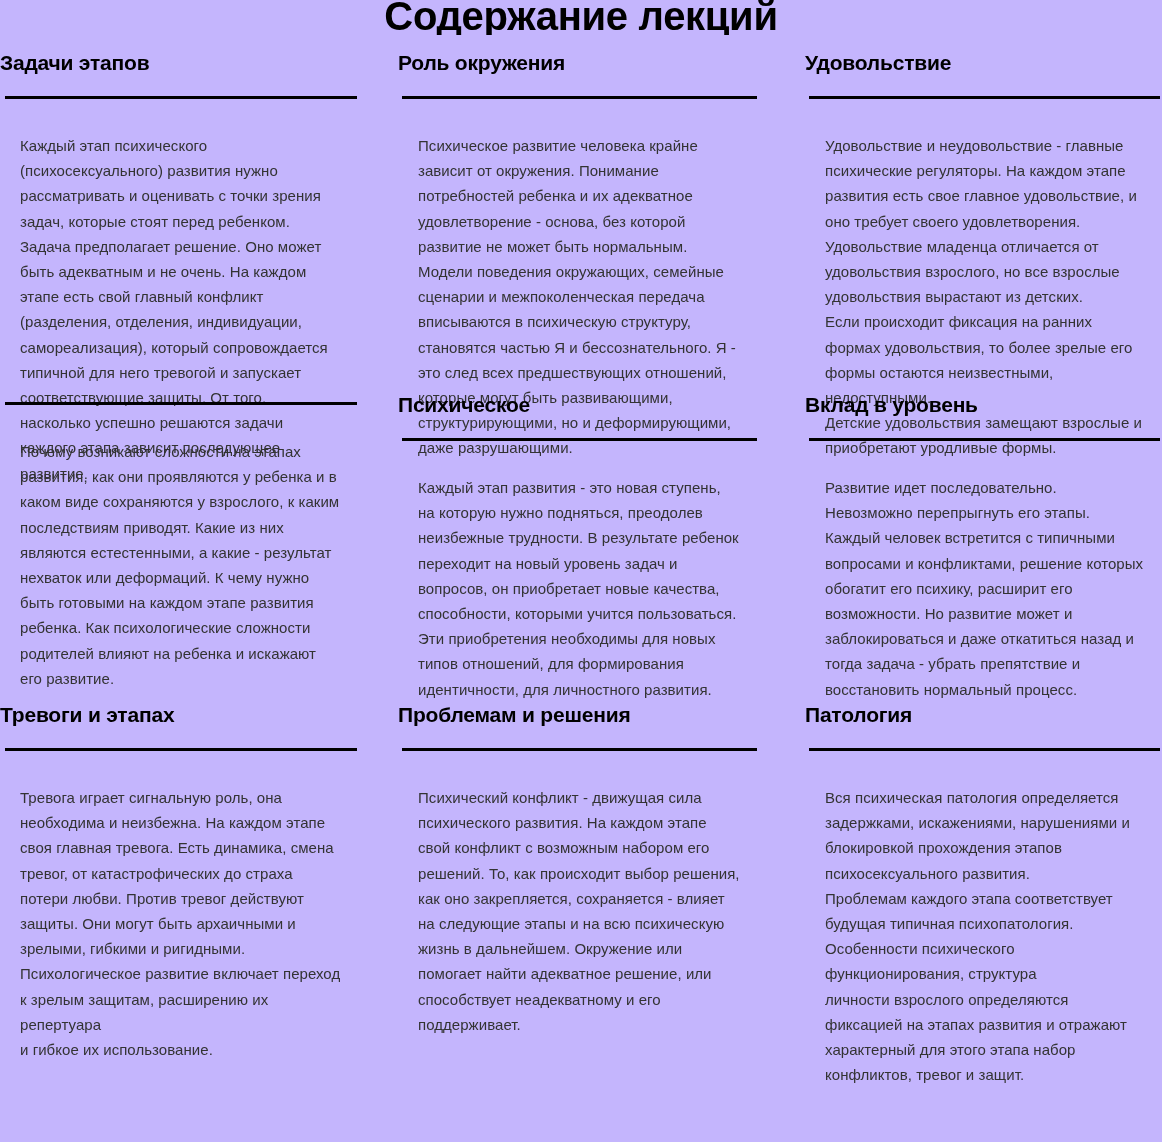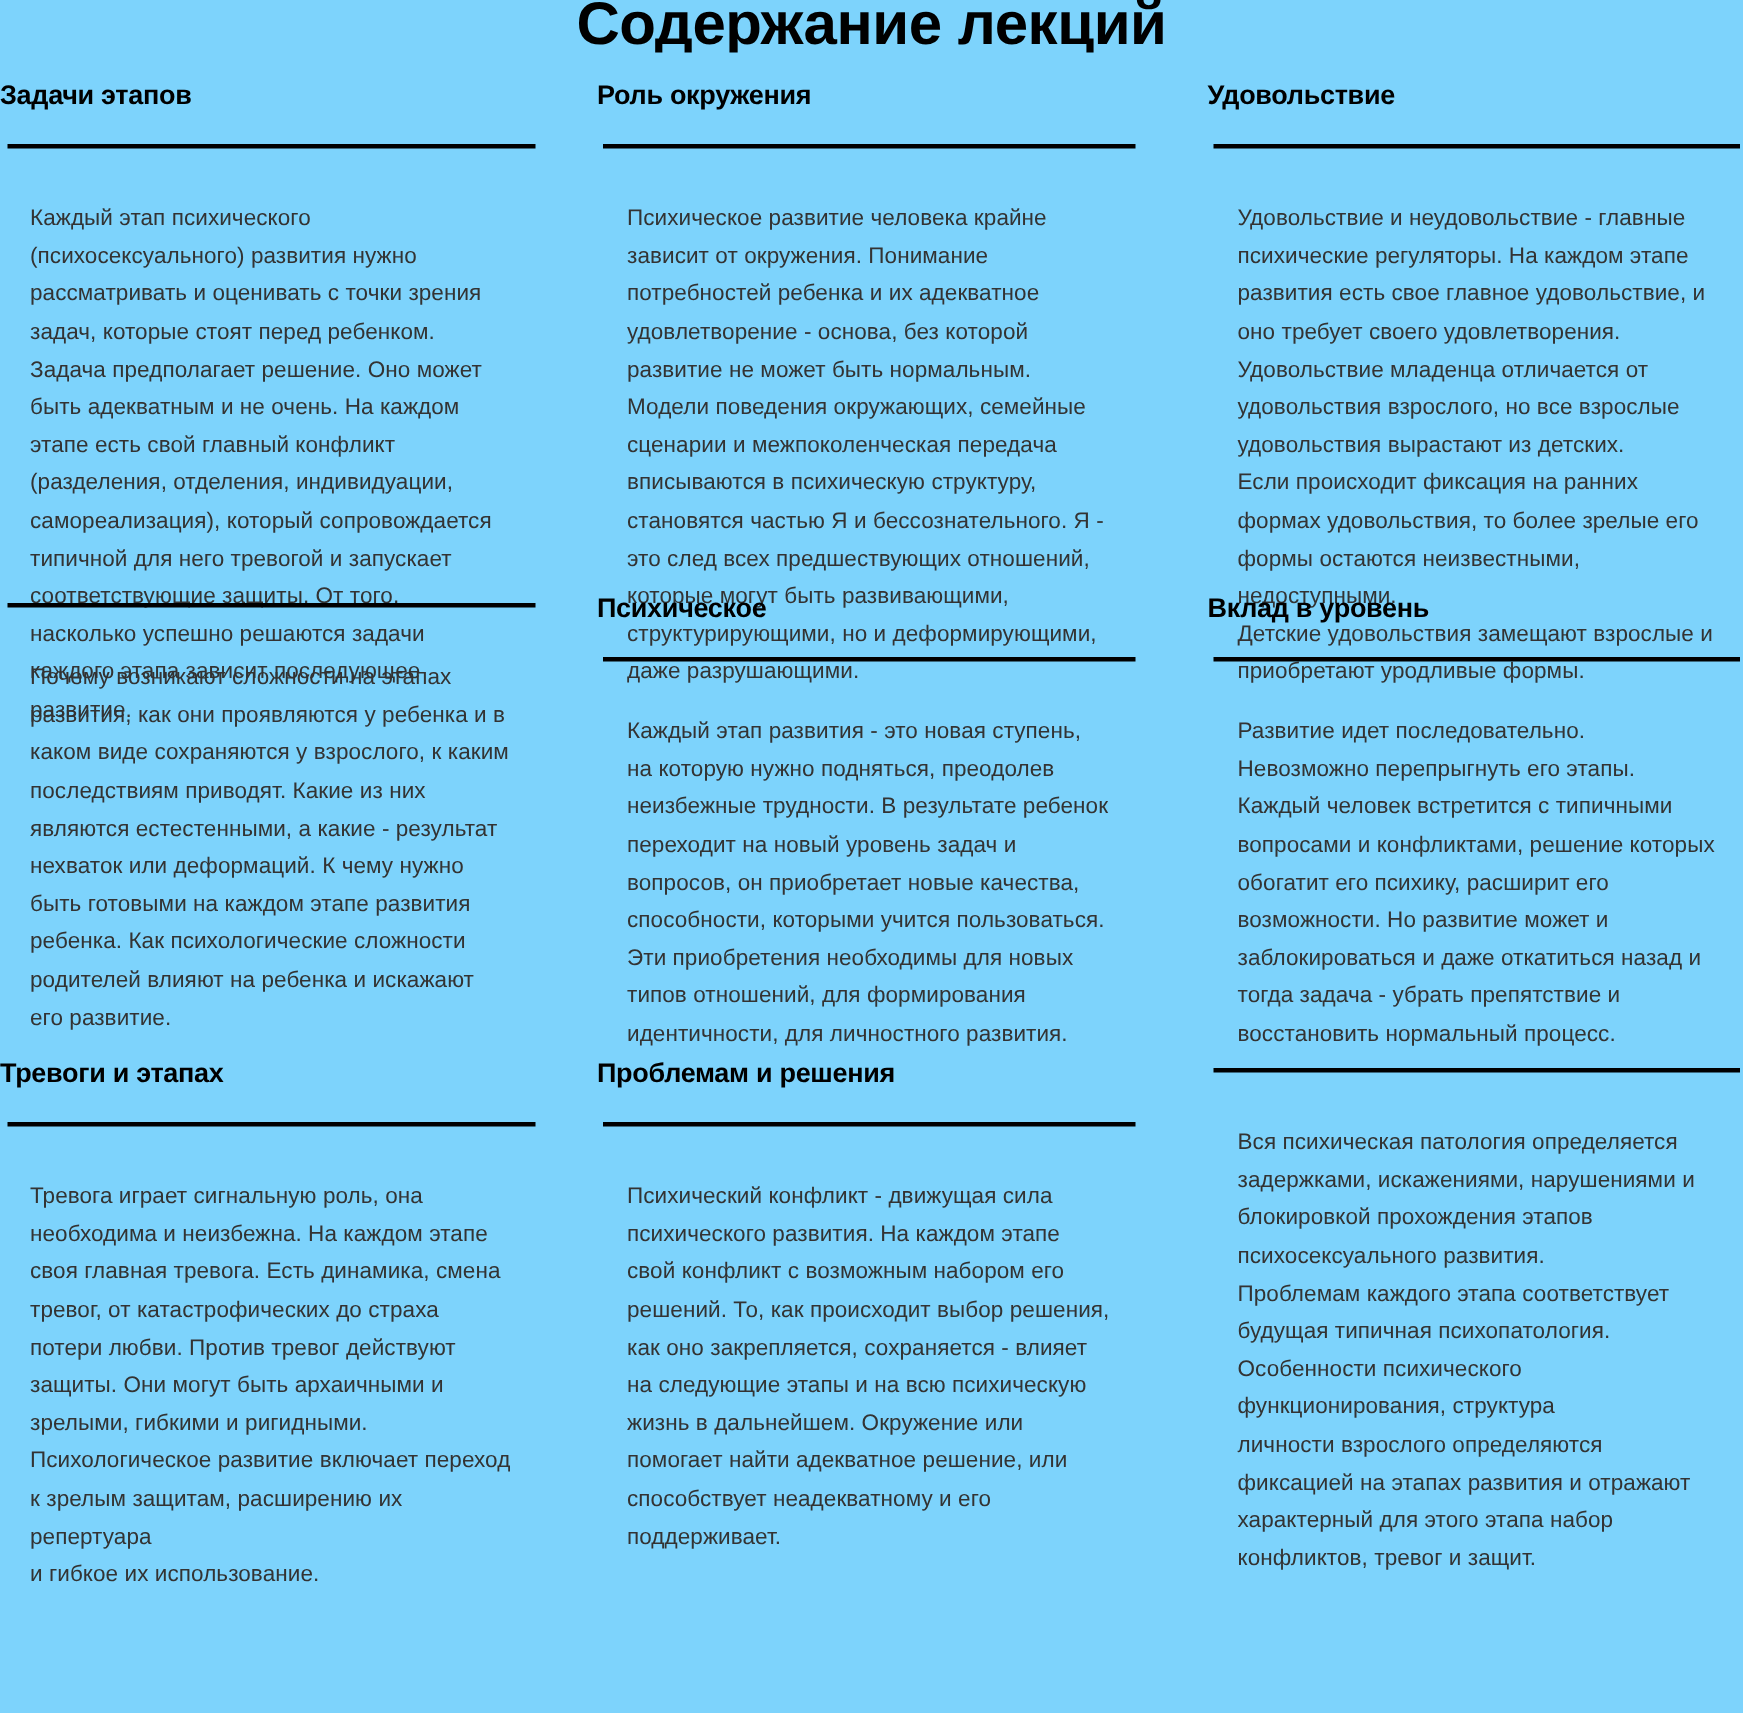--- a/index.html
+++ b/index.html
@@ -11,21 +11,21 @@
     height: 1142px;
     background: #e5d8ea;
     font-family: "Liberation Sans", sans-serif;
     overflow: hidden;
   }
 
   .page {
     position: relative;
     width: 1162px;
     height: 1142px;
-    background: #7dd3fc;
+    background: #c4b5fd;
     box-sizing: border-box;
   }
 
   
   .page-title {
     margin: 0;
     padding: 0;
     text-align: center;
     font-size: 40px;
     line-height: 38px;
@@ -52,21 +52,21 @@
     padding: 0;
   }
 
   .cell-col1 { padding-right: 38px; }
   .cell-col2 { padding-left: 3px; padding-right: 43px; }
   .cell-col3 { padding-left: 5px; padding-right: 2px; }
 
   .section-heading {
     margin: 0;
     padding: 0;
-    font-size: 18px;
+    font-size: 21px;
     line-height: 34px;
     font-weight: bold;
     color: #000000;
     letter-spacing: -0.2px;
     white-space: nowrap;
   }
 
   .divider {
     height: 3px;
     background: #000000;
@@ -146,20 +146,21 @@
       <div class="divider"></div>
       <p class="body-text">Тревога играет сигнальную роль, она необходима и неизбежна. На каждом этапе своя главная тревога. Есть динамика, смена тревог, от катастрофических до страха потери любви. Против тревог действуют защиты. Они могут быть архаичными и зрелыми, гибкими и ригидными. Психологическое развитие включает переход к зрелым защитам, расширению их репертуара
 и гибкое их использование.</p>
     </div>
     <div class="cell cell-col2">
       <h2 class="section-heading">Проблемам и решения</h2>
       <div class="divider"></div>
       <p class="body-text">Психический конфликт - движущая сила психического развития. На каждом этапе свой конфликт с возможным набором его решений. То, как происходит выбор решения, как оно закрепляется, сохраняется - влияет на следующие этапы и на всю психическую жизнь в дальнейшем. Окружение или помогает найти адекватное решение, или способствует неадекватному и его поддерживает.</p>
     </div>
     <div class="cell cell-col3">
+      <h2 class="section-heading">Патология</h2>
       <div class="divider"></div>
       <p class="body-text">Вся психическая патология определяется задержками, искажениями, нарушениями и блокировкой прохождения этапов психосексуального развития.
 Проблемам каждого этапа соответствует будущая типичная психопатология.
 Особенности психического функционирования, структура
 личности взрослого определяются фиксацией на этапах развития и отражают характерный для этого этапа набор конфликтов, тревог и защит.</p>
     </div>
   </div>
 
 </div>
 

